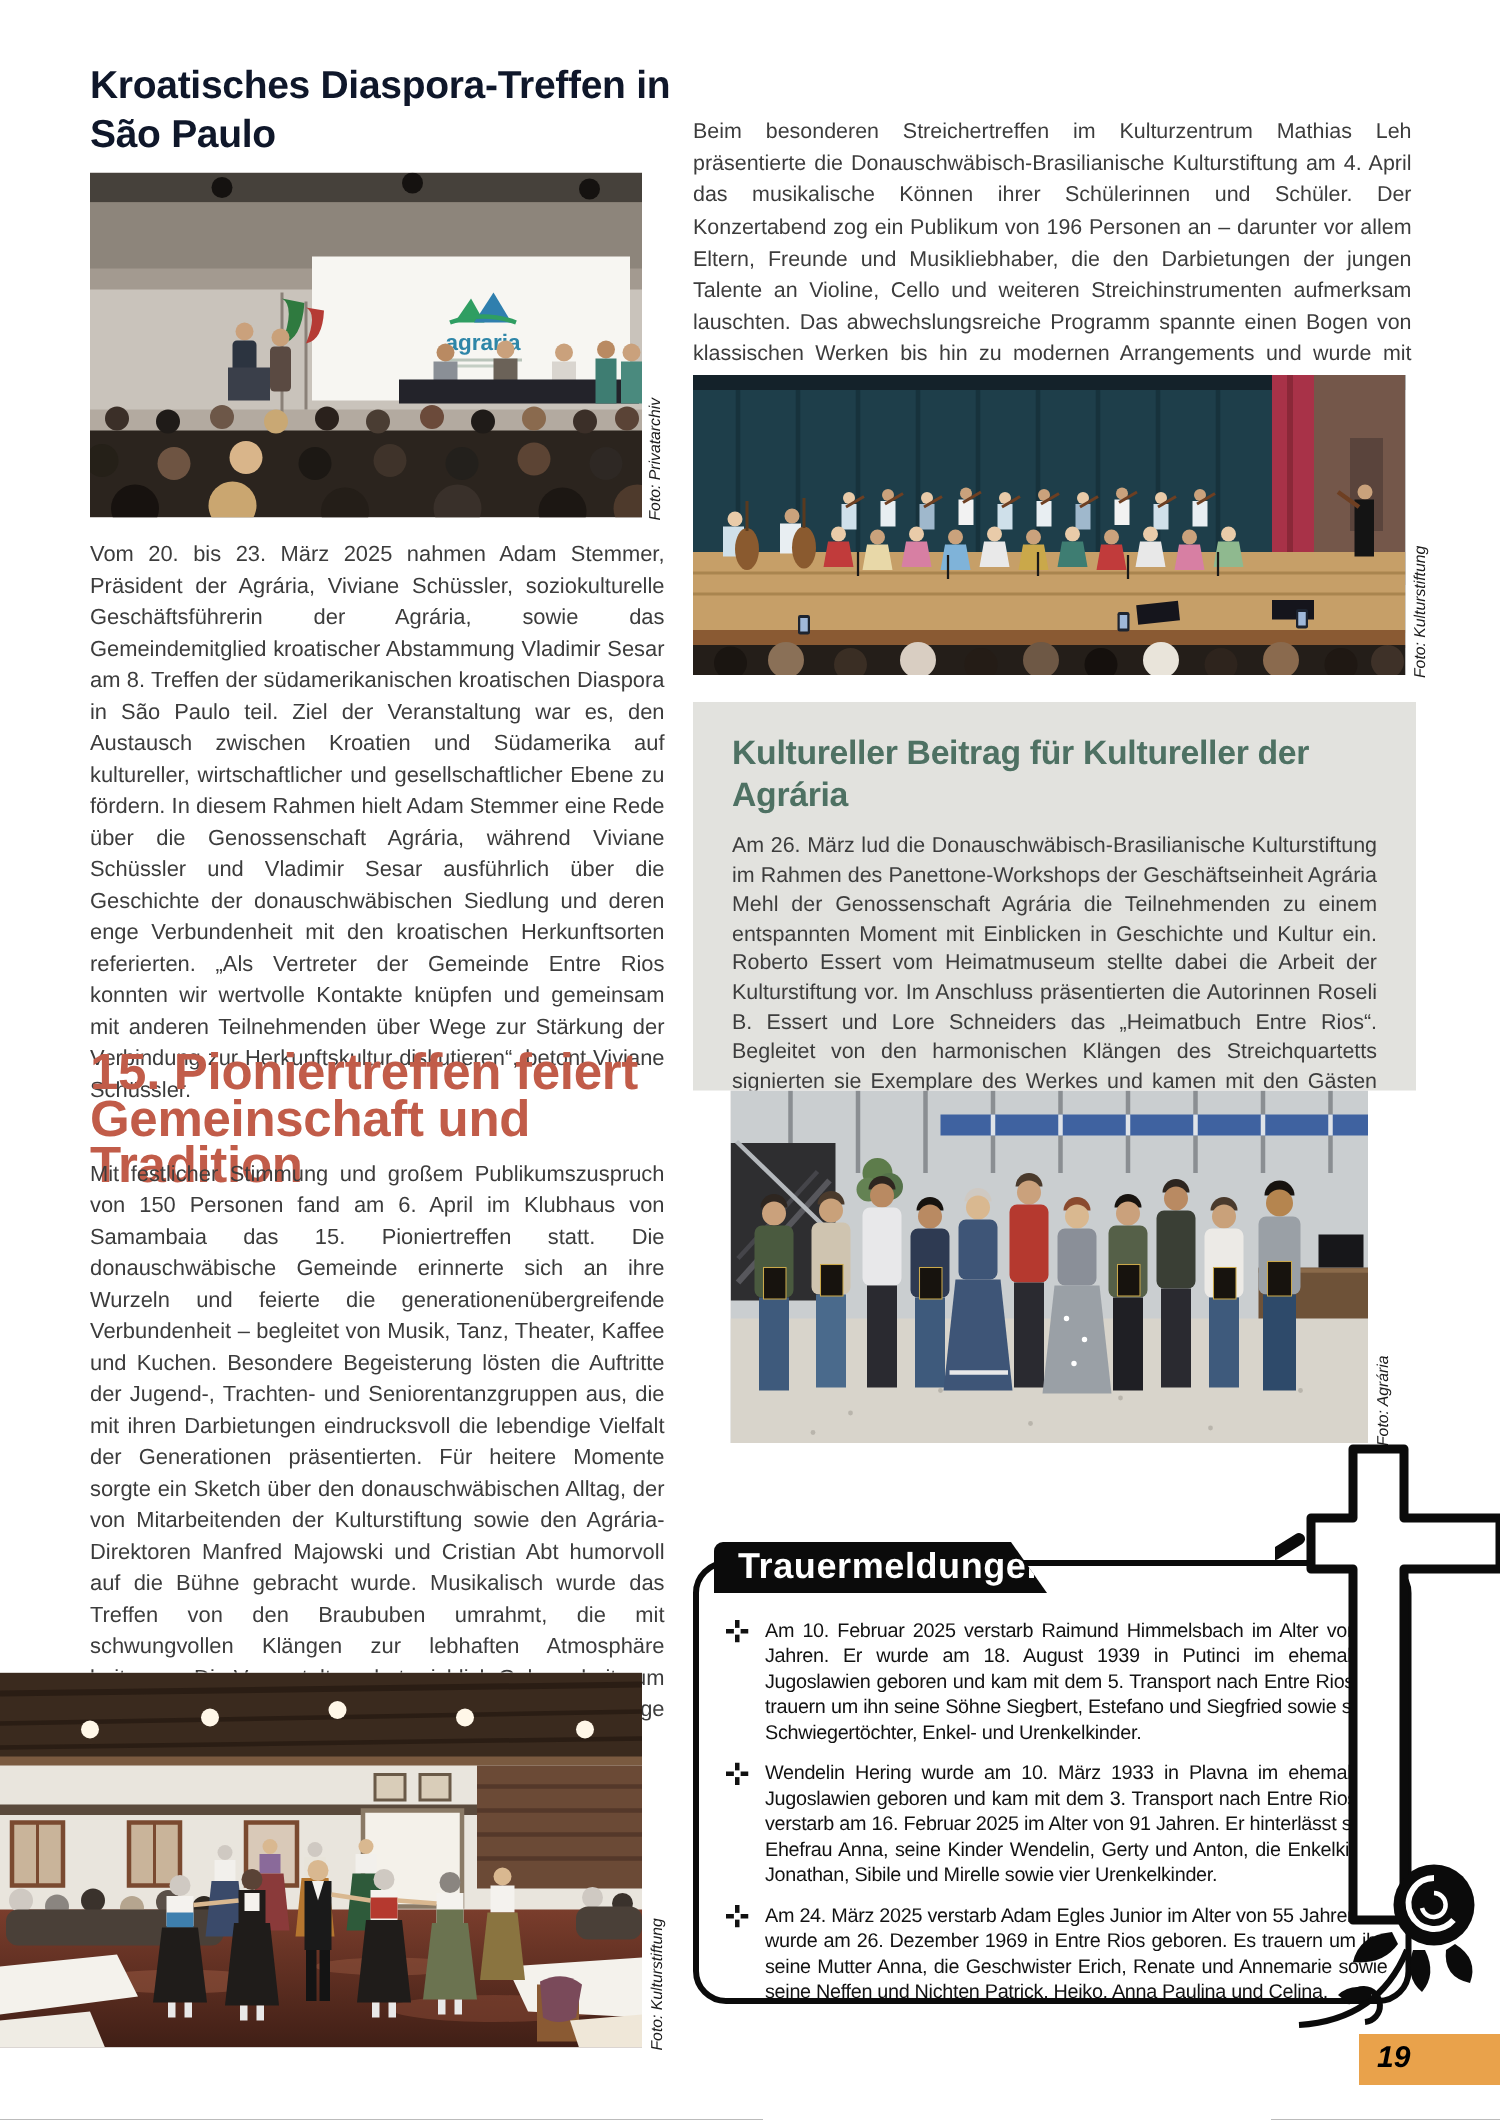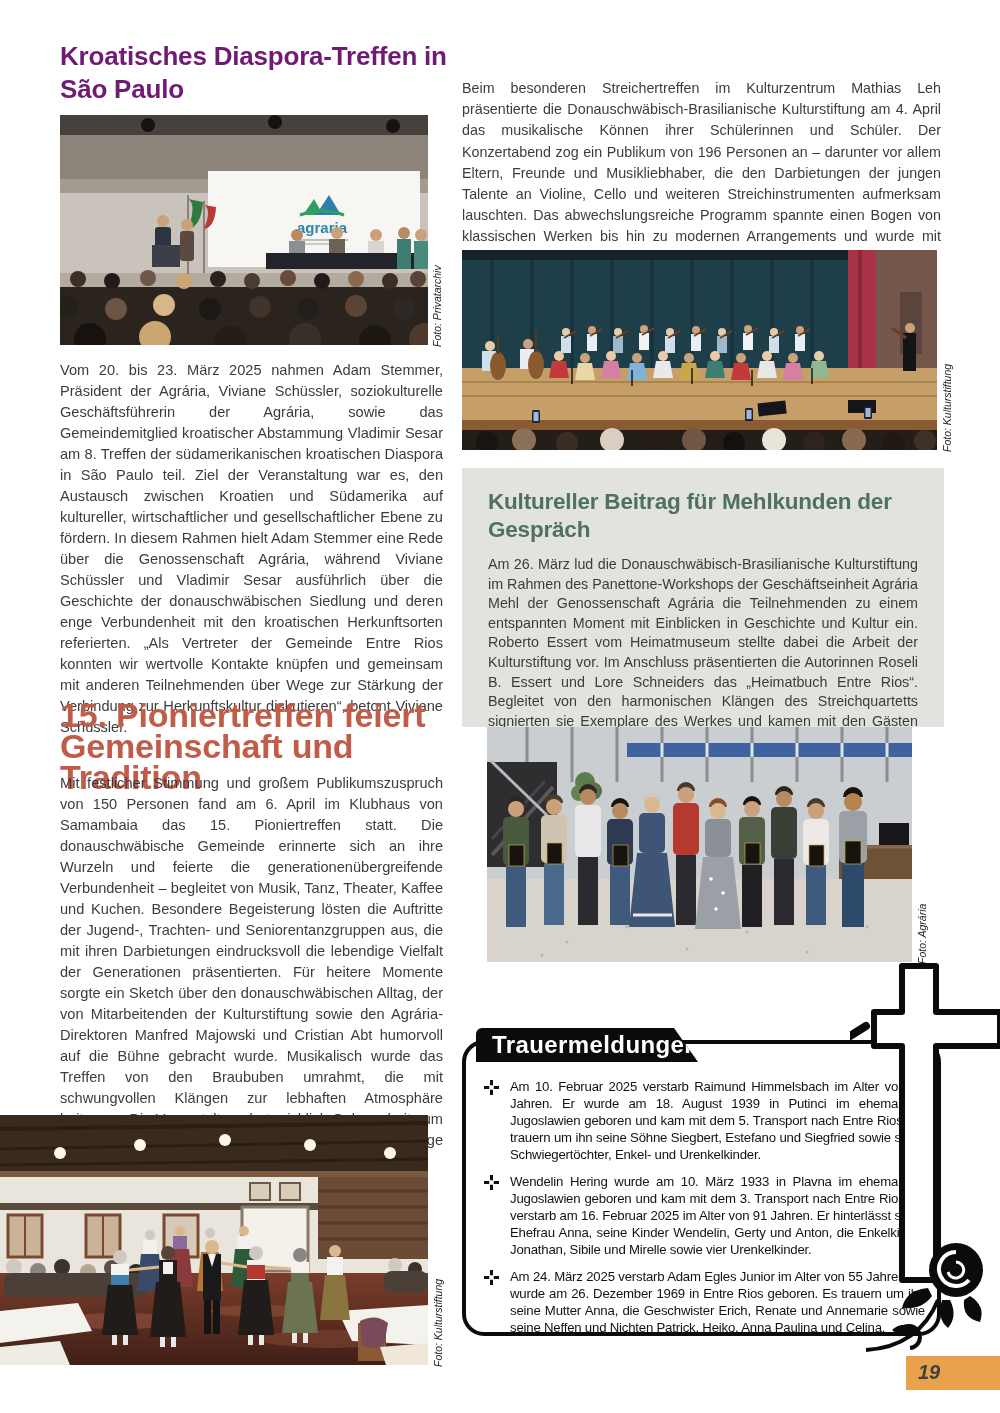--- a/index.html
+++ b/index.html
@@ -1,20 +1,20 @@
 <!DOCTYPE html>
 <html><head>
 <meta charset="utf-8">
 <style>
   html,body{margin:0;padding:0;background:#888;}
   .page{position:relative;width:1000px;height:1413px;background:#ffffff;overflow:hidden;
         font-family:"Liberation Sans","DejaVu Sans",sans-serif;color:#3a3a3a;}
   .abs{position:absolute;}
   h1,h2,h3,p{margin:0;padding:0;}
-  .h-dark{font-size:26px;line-height:33px;font-weight:800;color:#701a75;letter-spacing:-0.2px;}
+  .h-dark{font-size:26px;line-height:33px;font-weight:800;color:#0f172a;letter-spacing:-0.2px;}
   .h-red{font-size:23.5px;line-height:28px;font-weight:800;color:#b23a40;letter-spacing:-0.2px;}
   .h-terra{font-size:34px;line-height:31px;font-weight:800;color:#c15c49;letter-spacing:-0.2px;}
   .h-green{font-size:22.5px;line-height:28px;font-weight:800;color:#4e7163;letter-spacing:-0.2px;}
   .body-txt{font-size:14.6px;line-height:21px;text-align:justify;color:#3c3c3c;}
   .body-txt-r{font-size:14.3px;line-height:21.2px;text-align:justify;color:#3c3c3c;}
   .photo{position:absolute;overflow:hidden;background:#ddd;}
   .photo svg{display:block;width:100%;height:100%;}
   .vcap{position:absolute;font-size:10.5px;font-style:italic;color:#1c1c1c;white-space:nowrap;
         transform:rotate(-90deg);transform-origin:0 0;}
   .graybox{position:absolute;left:462px;top:468px;width:482px;height:259px;background:#e2e2de;box-sizing:border-box;padding:20px 26px 0 26px;}
@@ -22,21 +22,21 @@
   .trauer{position:absolute;left:462px;top:1028px;width:479px;height:308px;}
   .trauer-border{position:absolute;left:0;right:0;top:12px;bottom:0;border:4px solid #0b0b0b;border-radius:22px;background:#fff;}
   .trauer-tab{position:absolute;left:14px;top:0;width:222px;height:34px;background:#0b0b0b;
       clip-path:polygon(0 0,calc(100% - 24px) 0,100% 100%,0 100%);border-radius:6px 0 0 0;}
   .trauer-tab span{display:block;color:#fff;font-weight:bold;font-size:24px;line-height:34px;padding-left:16px;letter-spacing:.4px;}
   .entries{position:absolute;left:22px;right:16px;top:50px;}
   .entry{display:flex;margin-bottom:10px;}
   .entry .cicon{flex:0 0 26px;padding-top:2px;}
   .entry .etxt{font-size:13.2px;line-height:17px;letter-spacing:-0.2px;color:#121212;text-align:justify;font-weight:500;}
   .pagenum{position:absolute;left:906px;top:1356px;width:94px;height:34px;background:#e9a24b;}
-  .pagenum span{display:block;color:#404040;font-style:italic;font-weight:bold;font-size:20px;line-height:33px;margin-left:12px;}
+  .pagenum span{display:block;color:#000000;font-style:italic;font-weight:bold;font-size:20px;line-height:33px;margin-left:12px;}
 </style>
 </head>
 <body>
 
 <div class="page">
 
   <h1 class="abs h-dark" style="left:60px;top:40px;width:420px;">Kroatisches Diaspora-Treffen in São Paulo</h1>
 
   <div class="photo" style="left:60px;top:115px;width:368px;height:230px;">
     <svg viewBox="0 0 368 230" preserveAspectRatio="none">
@@ -397,21 +397,21 @@
             <rect x="284.5" y="160" width="5" height="9" fill="#9fb8d9"></rect>
           <rect x="402" y="156" width="8" height="13" rx="1.5" fill="#1d2430"></rect>
             <rect x="403.5" y="158" width="5" height="9" fill="#9fb8d9"></rect>
         </g>
       </g>
     </svg>
   </div>
   <span class="vcap" style="left:941px;top:452px;">Foto: Kulturstiftung</span>
 
   <div class="graybox">
-    <h3 class="h-green" style="width:432px;">Kultureller Beitrag für Mehlkunden der Gespräch</h3>
+    <h3 class="h-green" style="width:432px;">Kultureller Beitrag für Kultureller der Agrária</h3>
     <p>Am 26. März lud die Donauschwäbisch-Brasilianische Kulturstiftung im Rahmen des Panettone-Workshops der Geschäftseinheit Agrária Mehl der Genossenschaft Agrária die Teilnehmenden zu einem entspannten Moment mit Einblicken in Geschichte und Kultur ein. Roberto Essert vom Heimatmuseum stellte dabei die Arbeit der Kulturstiftung vor. Im Anschluss präsentierten die Autorinnen Roseli B. Essert und Lore Schneiders das „Heimatbuch Entre Rios“. Begleitet von den harmonischen Klängen des Streichquartetts signierten sie Exemplare des Werkes und kamen mit den Gästen ins Gespräch.</p>
   </div>
 
   <div class="photo" style="left:487px;top:727px;width:425px;height:235px;">
     <svg viewBox="0 0 425 235" preserveAspectRatio="none">
       <rect width="425" height="235" fill="#caced0"></rect>
       <g stroke="#8a8e92" stroke-width="3">
         <line x1="40" y1="0" x2="40" y2="55"></line>
           <line x1="85" y1="0" x2="85" y2="55"></line>
         <line x1="130" y1="0" x2="130" y2="55"></line>

